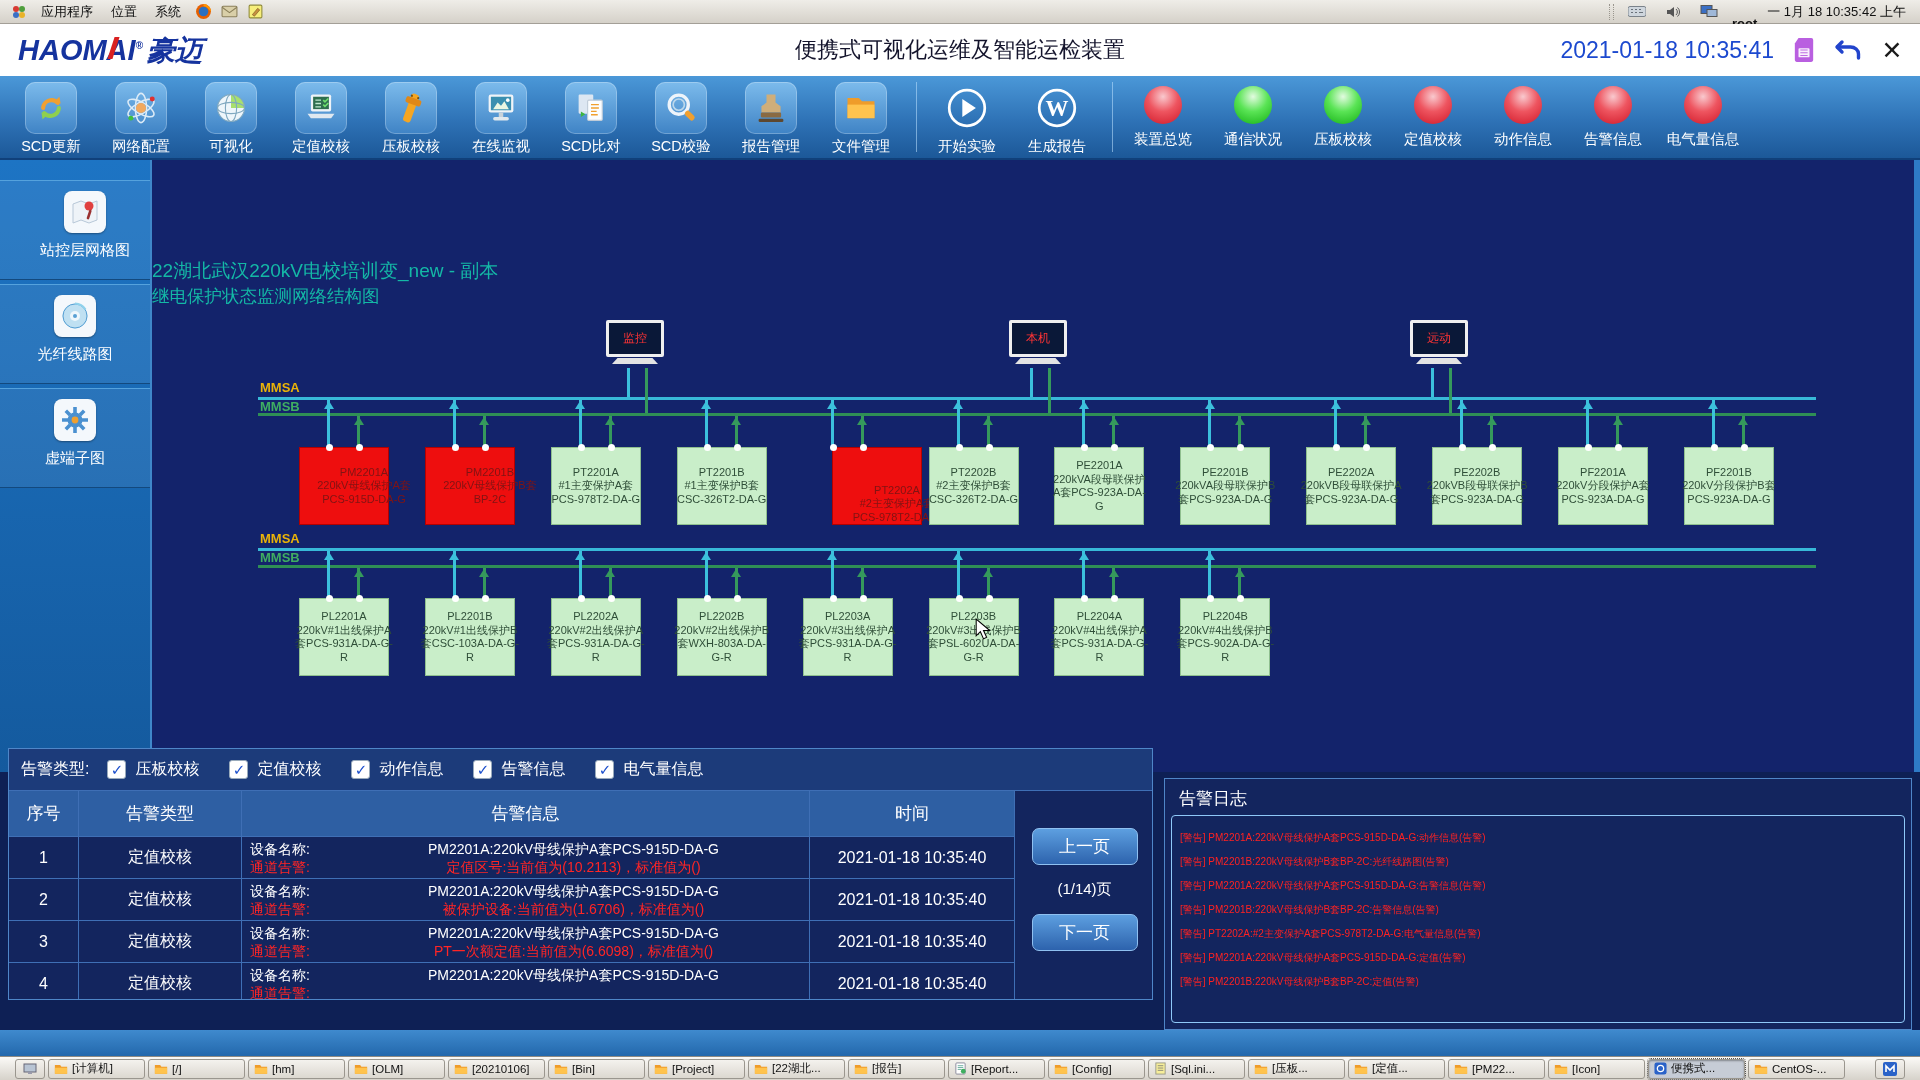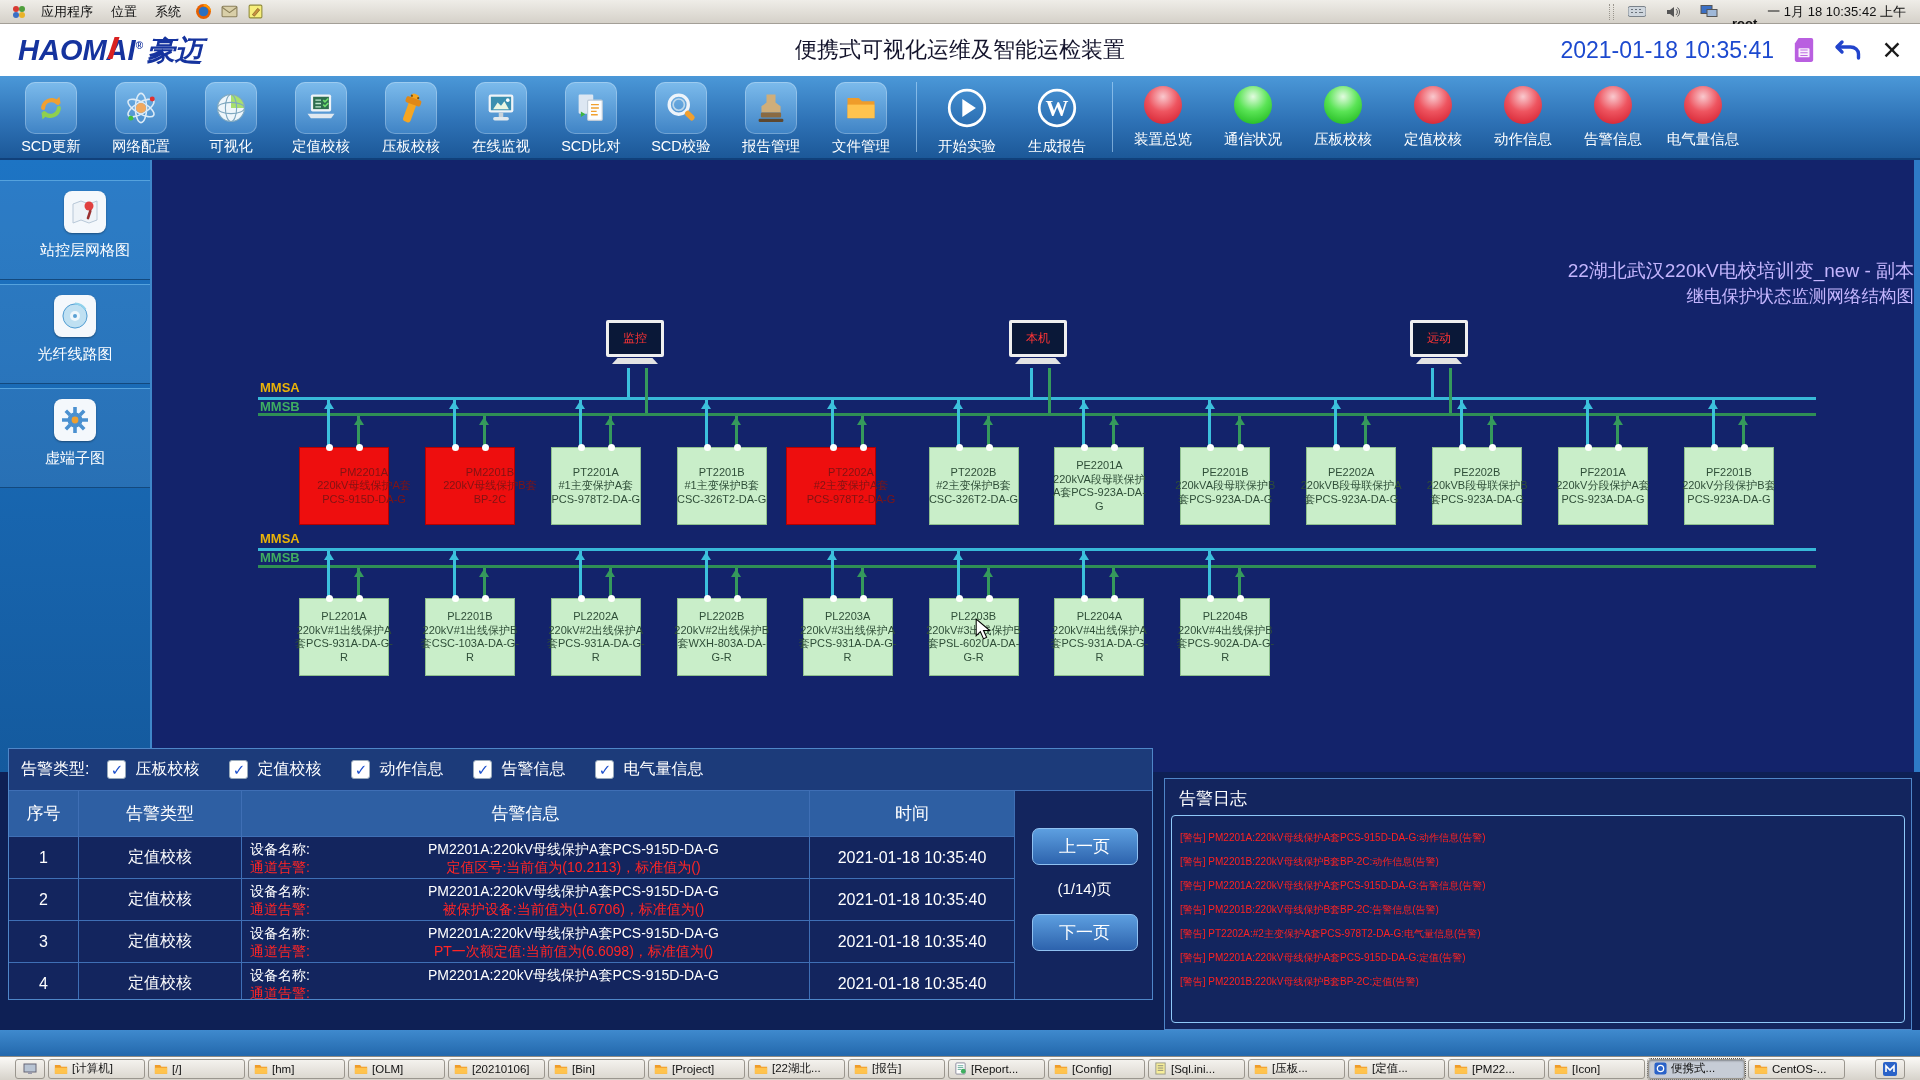--- a/index.html
+++ b/index.html
@@ -65,21 +65,21 @@
     display:flex;flex-direction:column;align-items:center;cursor:pointer;}
   .sb-tile{width:42px;height:42px;margin-top:10px;border-radius:8px;background:#f4f8fc;
     display:flex;align-items:center;justify-content:center;box-shadow:0 1px 2px rgba(0,0,0,.35);}
   .sb-tile svg{width:32px;height:32px;}
   .sb-label{margin-top:8px;font-size:15px;color:#fff;}
 
   
   #diagram{position:absolute;left:150px;top:160px;width:1764px;height:612px;
     background:#13236b;border-left:2px solid #3f87c9;overflow:hidden;}
   #right-frame{position:absolute;left:1914px;top:160px;width:6px;height:870px;background:#2e7ac6;}
-  .dg-title{position:absolute;left:0;width:100%;text-align:right;color:#c4b5fd;}
+  .dg-title{position:absolute;left:0;width:100%;text-align:left;color:#14b8a6;}
   #dg-title1{top:98px;font-size:19px;}
   #dg-title2{top:124px;font-size:17.5px;}
   .bus{position:absolute;height:3px;}
   .bus.a{background:#38b9d8;}
   .bus.b{background:#2f8f55;}
   .bus-label{position:absolute;font-size:13px;font-weight:bold;}
   .bus-label.a{color:#eab308;}
   .bus-label.b{color:#3fae62;}
   .vline{position:absolute;width:3px;}
   .vline.c{background:#3cc0dc;}
@@ -492,21 +492,21 @@
       <div class="dline">PT2201B</div>
       <div class="dline">#1主变保护B套</div>
       <div class="dline">CSC-326T2-DA-G</div>
     </div>
     <div class="vline c" style="left: 552.7px; top: 240px; height: 47px;"></div>
     <div class="arrow-up c" style="left: 549.2px; top: 241px;"></div>
     <div class="vline g" style="left: 582.7px; top: 256px; height: 31px;"></div>
     <div class="arrow-up g" style="left: 579.2px; top: 257px;"></div>
     <div class="dot" style="left: 551.7px; top: 284px;"></div>
     <div class="dot" style="left: 581.7px; top: 284px;"></div>
-    <div class="dbox alarm" style="left: 634px; top: 287px;">
+    <div class="dbox alarm" style="left: 680px; top: 287px; justify-content: flex-end;">
       <div class="dline">PT2202A</div>
       <div class="dline">#2主变保护A套</div>
       <div class="dline">PCS-978T2-DA-G</div>
     </div>
     <div class="vline c" style="left: 678.6px; top: 240px; height: 47px;"></div>
     <div class="arrow-up c" style="left: 675.1px; top: 241px;"></div>
     <div class="vline g" style="left: 708.6px; top: 256px; height: 31px;"></div>
     <div class="arrow-up g" style="left: 705.1px; top: 257px;"></div>
     <div class="dot" style="left: 677.6px; top: 284px;"></div>
     <div class="dot" style="left: 707.6px; top: 284px;"></div>
@@ -809,21 +809,21 @@
     <div class="pg-btn">上一页</div>
     <div id="pg-info">(1/14)页</div>
     <div class="pg-btn">下一页</div>
   </div>
 </div>
 
 <div id="panel-log">
   <div id="log-title">告警日志</div>
   <div id="log-box">
       <div class="log-line">[警告] PM2201A:220kV母线保护A套PCS-915D-DA-G:动作信息(告警)</div>
-      <div class="log-line">[警告] PM2201B:220kV母线保护B套BP-2C:动作信息(告警)</div>
+      <div class="log-line">[警告] PM2201B:220kV母线保护B套BP-2C:光纤线路图(告警)</div>
       <div class="log-line">[警告] PM2201A:220kV母线保护A套PCS-915D-DA-G:告警信息(告警)</div>
       <div class="log-line">[警告] PM2201B:220kV母线保护B套BP-2C:告警信息(告警)</div>
       <div class="log-line">[警告] PT2202A:#2主变保护A套PCS-978T2-DA-G:电气量信息(告警)</div>
       <div class="log-line">[警告] PM2201A:220kV母线保护A套PCS-915D-DA-G:定值(告警)</div>
       <div class="log-line">[警告] PM2201B:220kV母线保护B套BP-2C:定值(告警)</div>
     </div>
 </div>
 
 <div id="bottom-strip"></div>
 

